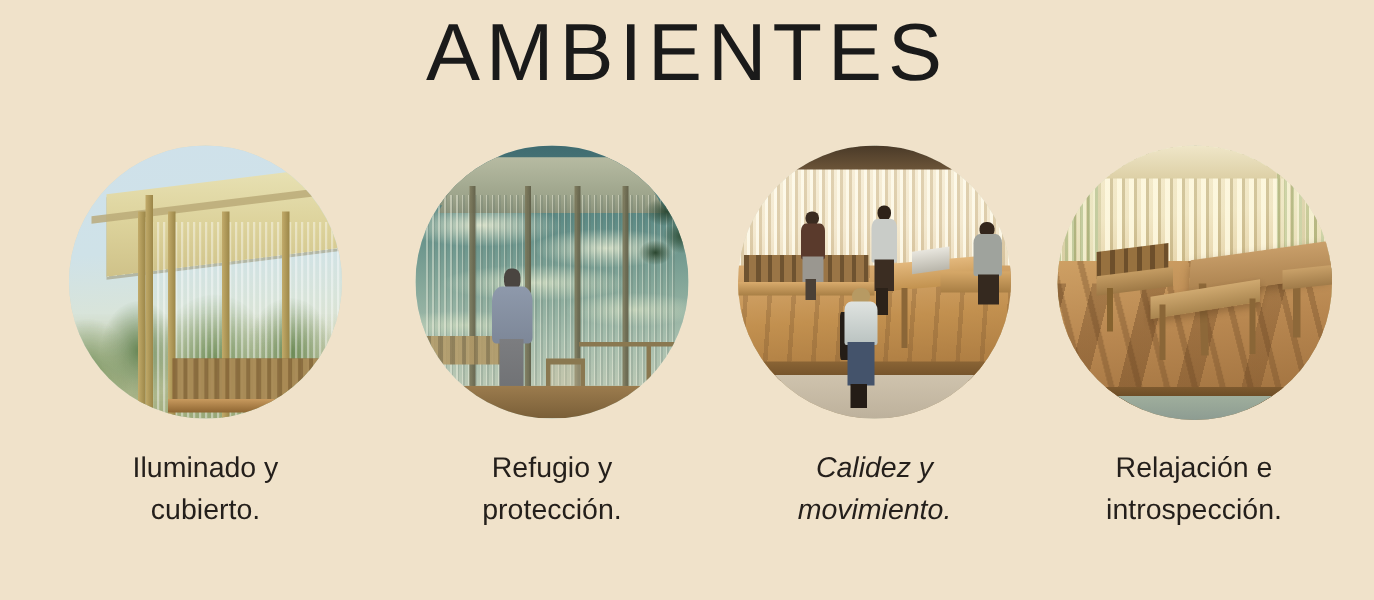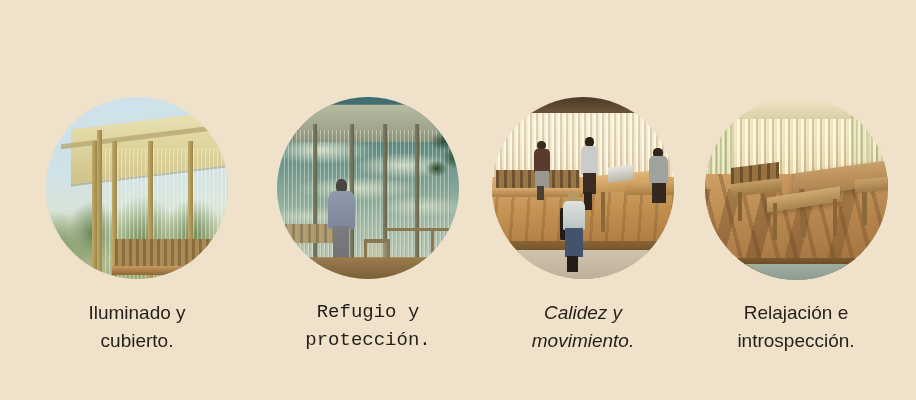--- a/index.html
+++ b/index.html
@@ -73,21 +73,21 @@
   .item .circle { top:97px; left:0; }
   .item-4 .circle { width:183px; height:183px; }
 
   .item-1 .caption { top:299px; }
   .item-2 .caption { top:299px; }
   .item-3 .caption { top:299px;font-style:italic; }
   .item-4 .caption { top:299px; }
 
   
   .item-1 .caption { left:-22px; width:226px; }
-  .item-2 .caption { left:-22px; width:226px;font-family:Liberation Mono, monospace; }
+  .item-2 .caption { left:-22px; width:226px; }
   .item-3 .caption { left:-22px; width:226px; }
   .item-4 .caption { left:-24px; width:230px; }
 
   
   .s1 { position:absolute; inset:0;
         background:
           linear-gradient(176deg,#cfe1ea 0%, #cfe2e8 38%, #d8e4da 58%, #dfe0c8 80%, #d9d6b8 100%);
   }
   .s1 .trees {
     position:absolute; left:-6%; right:0; bottom:0; height:62%;
@@ -404,20 +404,21 @@
   .s4 .deckFront {
     position:absolute; left:-6%; right:-6%; bottom:6%; height:6%;
     background:linear-gradient(180deg,#7e5a2f,#5f431f);
   }
 </style>
 </head>
 <body>
 
 <div class="slide">
 
+  <div class="title">AMBIENTES</div>
 
   <div class="items">
 
     <div class="item item-1">
       <div class="circle">
         <div class="s1">
           <div class="trees"></div>
           <div class="roof"></div>
           <div class="roofEdge"></div>
           <div class="glass"></div>

